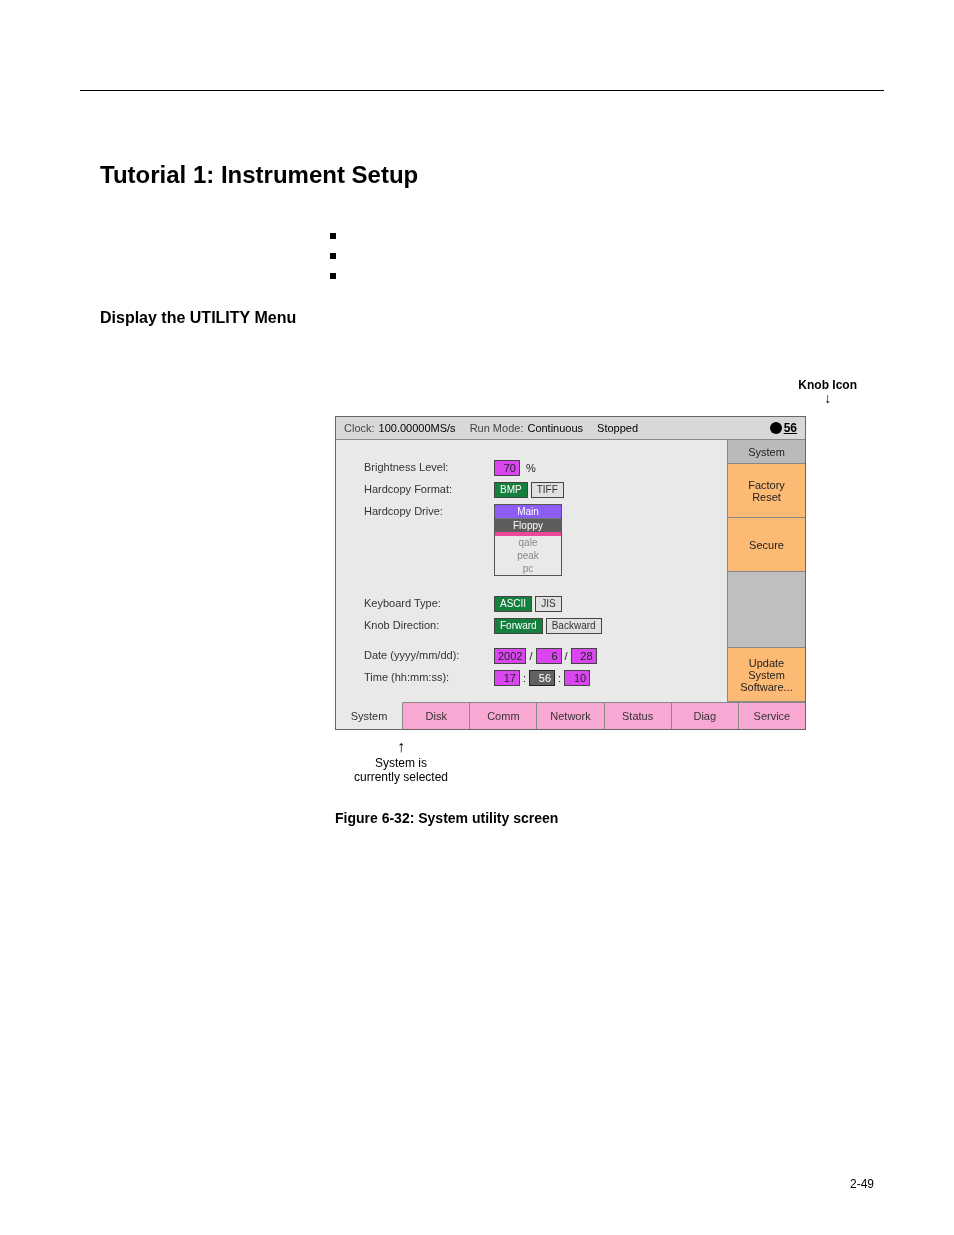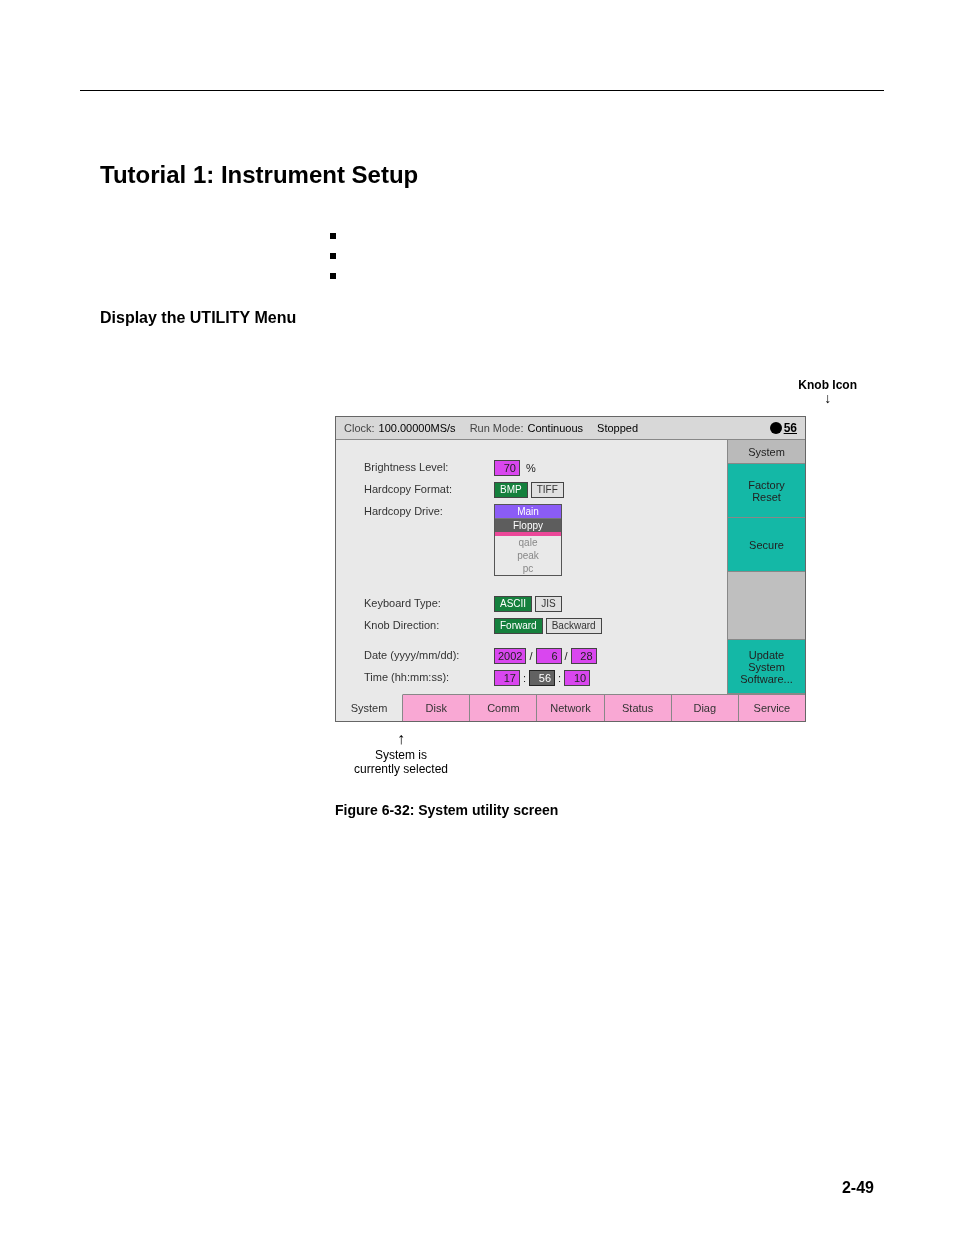--- a/index.html
+++ b/index.html
@@ -99,21 +99,21 @@
   .knob-icon .num {
     font-size: 12px;
     font-weight: bold;
     text-decoration: underline;
   }
   .main-area {
     display: flex;
   }
   .settings-pane {
     flex: 1;
-    padding: 20px 14px 2px 28px;
+    padding: 20px 14px 10px 28px;
     font-size: 11px;
     color: #222;
   }
   .row {
     display: flex;
     align-items: flex-start;
     margin-bottom: 6px;
   }
   .row .lbl {
     width: 130px;
@@ -181,21 +181,21 @@
   }
   .side-buttons {
     width: 78px;
     display: flex;
     flex-direction: column;
     border-left: 1px solid #888;
   }
   .side-btn {
     flex: 0 0 auto;
     border-bottom: 1px solid #888;
-    background: #14b8a6;
+    background: #fdba74;
     font-size: 11px;
     color: #222;
     display: flex;
     align-items: center;
     justify-content: center;
     text-align: center;
     padding: 4px 2px;
   }
   .side-btn.tall {
     height: 54px;
@@ -245,24 +245,24 @@
     margin-bottom: 3px;
   }
   .figure-caption {
     margin-left: 235px;
     margin-top: 80px;
     font-size: 14px;
     font-weight: bold;
   }
   .page-number {
     position: absolute;
-    bottom: 38px;
+    bottom: 44px;
     right: 80px;
-    font-size: 16px;
-    font-weight: bold;
+    font-size: 12px;
+    font-weight: normal;
   }
 </style>
 </head>
 <body>
 
 <div class="page">
   <div class="top-rule"></div>
 
   <h1 class="main-heading">Tutorial 1: Instrument Setup</h1>
 

